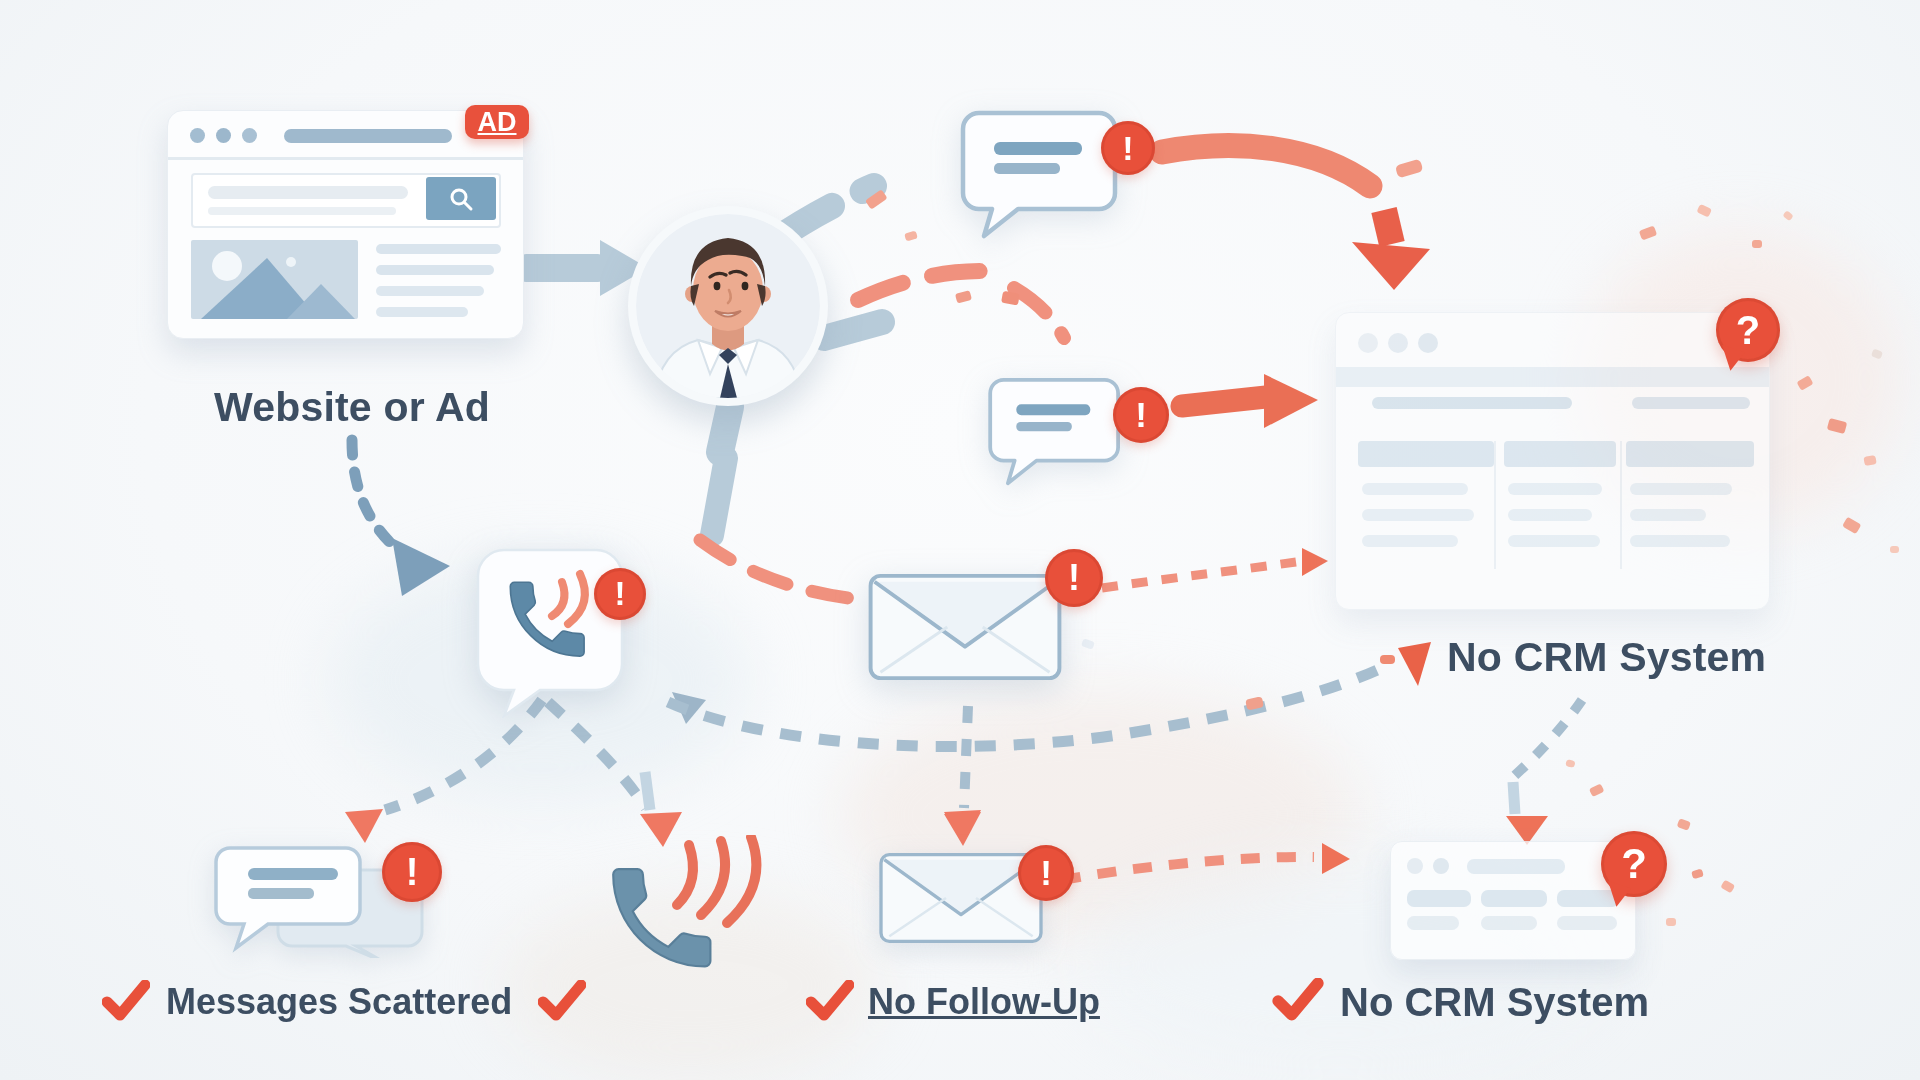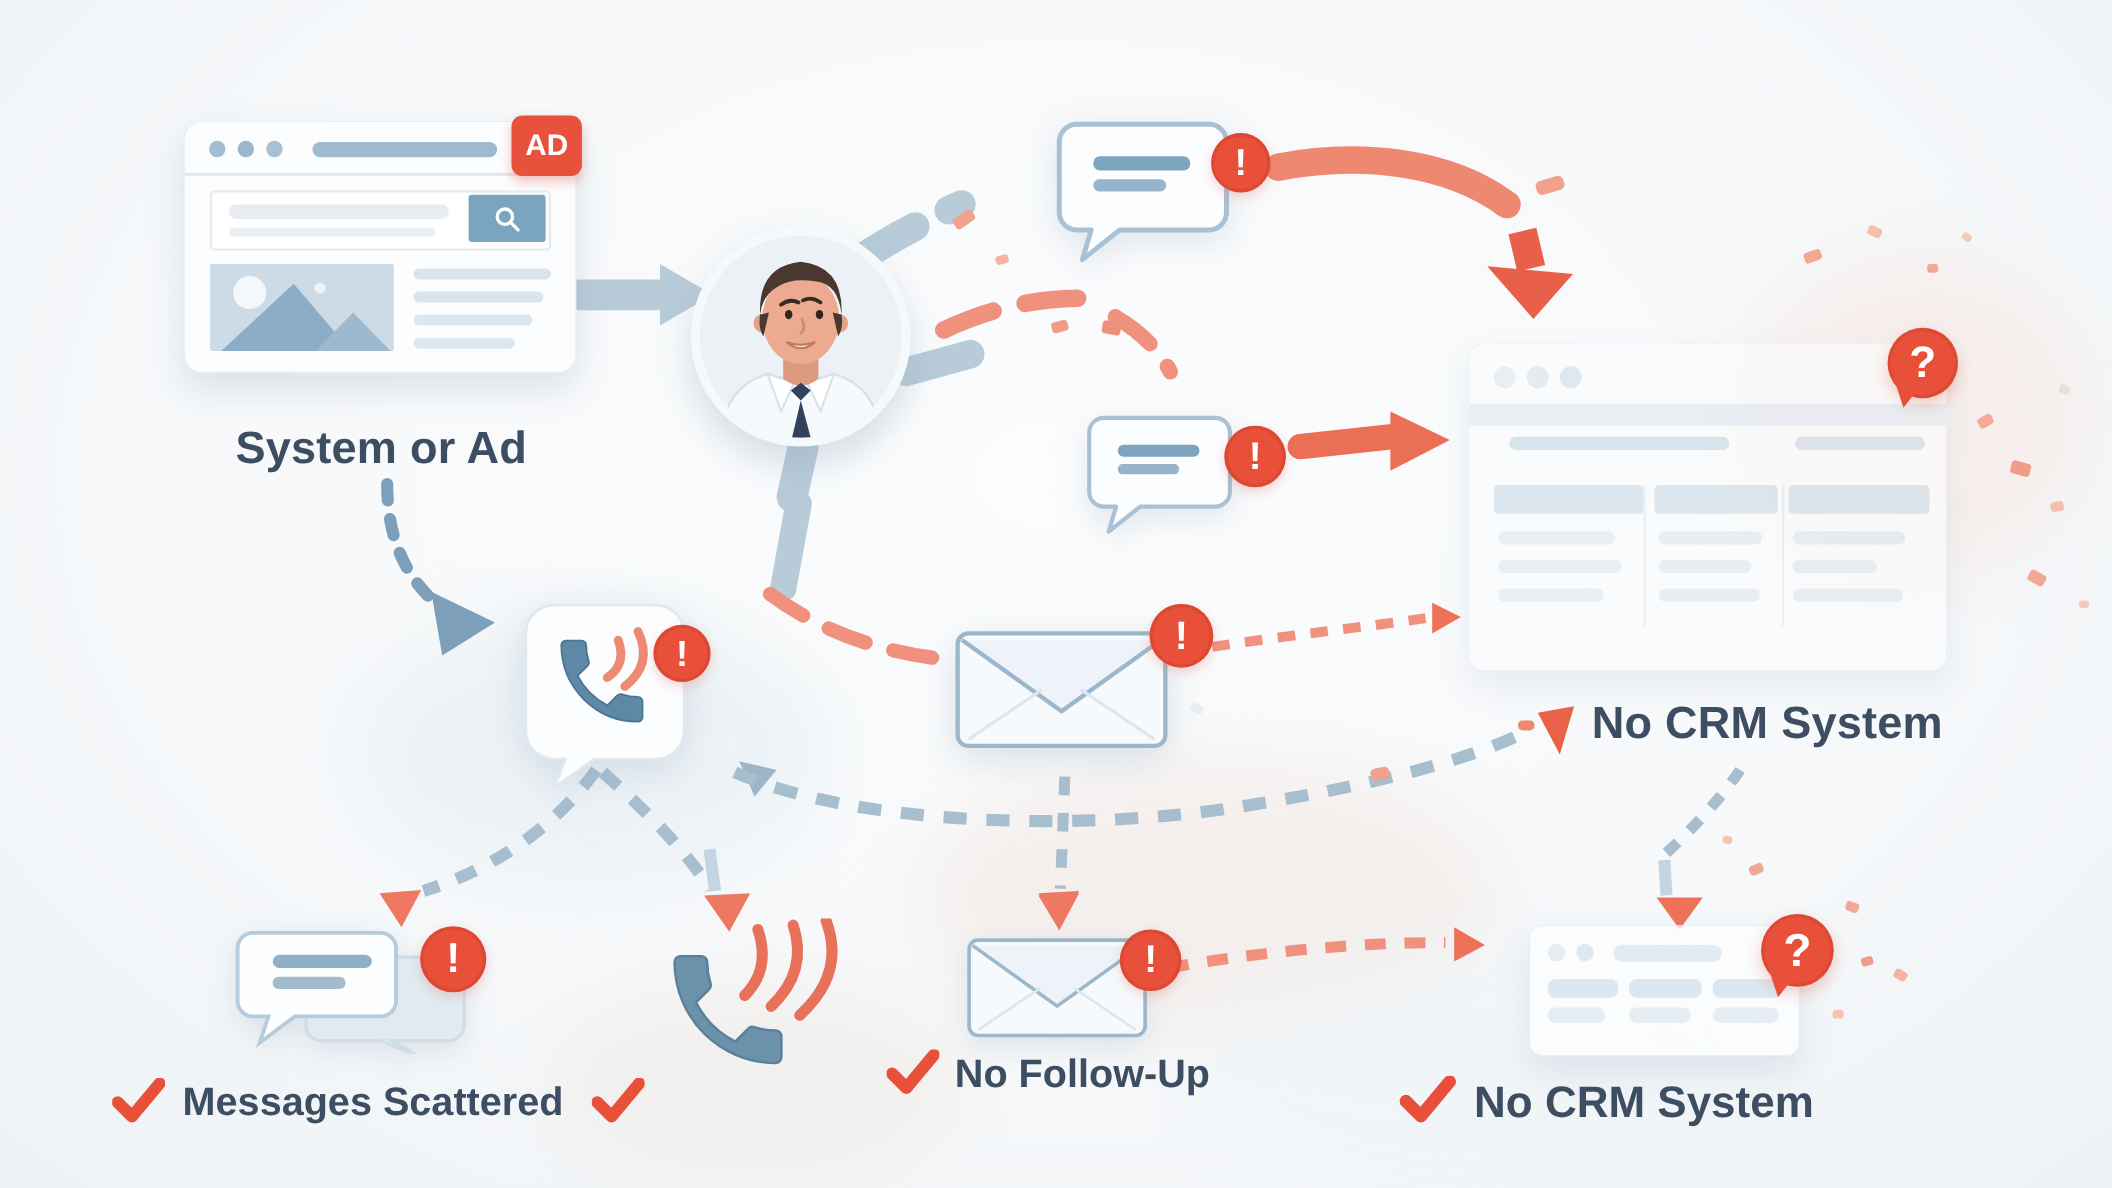--- a/index.html
+++ b/index.html
@@ -144,21 +144,21 @@
       <rect x="1082" y="640" width="12" height="8" rx="3" fill="#e8eef4" transform="rotate(20 1088 644)"></rect>
     </g>
   </svg>
 
   <div class="card" style="left:167px;top:110px;width:355px;height:227px;">
     <div class="dot" style="left:22px;top:17px;width:15px;height:15px;background:#a3bdd1;"></div>
     <div class="dot" style="left:48px;top:17px;width:15px;height:15px;background:#9cb7cc;"></div>
     <div class="dot" style="left:74px;top:17px;width:15px;height:15px;background:#a8c0d3;"></div>
     <div class="bar" style="left:116px;top:18px;width:168px;height:14px;background:#9fb9cd;"></div>
     <div class="abs" style="left:0;top:46px;width:100%;height:3px;background:#e2eaf0;"></div>
-    <div class="badge-ad" style="left:297px;top:-6px;width:64px;height:55px;">AD</div>
+    <div class="badge-ad" style="left:297px;top:-6px;width:64px;height:34px;text-decoration:underline;">AD</div>
 
     <div class="abs" style="left:23px;top:62px;width:306px;height:51px;border:2px solid #e4ebf1;border-radius:4px;background:#fff;">
       <div class="bar" style="left:15px;top:11px;width:200px;height:13px;background:#e6ecf1;"></div>
       <div class="bar" style="left:15px;top:32px;width:188px;height:8px;background:#ebf0f4;"></div>
       <div class="abs" style="left:233px;top:2px;width:70px;height:43px;background:#7ba4c0;border-radius:3px;display:flex;align-items:center;justify-content:center;">
         <svg width="26" height="26" viewBox="0 0 26 26">
           <circle cx="11" cy="11" r="7" fill="none" stroke="#ffffff" stroke-width="3"></circle>
           <path d="M16.5,16.5 L23,23" stroke="#ffffff" stroke-width="3" stroke-linecap="round"></path>
         </svg>
       </div>
@@ -171,21 +171,21 @@
         <polygon points="10,79 76,18 128,79" fill="#8badc8"></polygon>
         <polygon points="96,79 130,44 164,79" fill="#9db9d0"></polygon>
       </svg>
     </div>
     <div class="bar" style="left:208px;top:133px;width:125px;height:10px;background:#d9e4ed;"></div>
     <div class="bar" style="left:208px;top:154px;width:118px;height:10px;background:#d9e4ed;"></div>
     <div class="bar" style="left:208px;top:175px;width:108px;height:10px;background:#dde7ef;"></div>
     <div class="bar" style="left:208px;top:196px;width:92px;height:10px;background:#dde7ef;"></div>
   </div>
 
-  <div class="caption" style="left:214px;top:384px;font-size:41px;">System or Ad</div>
+  <div class="caption" style="left:214px;top:384px;font-size:41px;">Website or Ad</div>
 
   <div class="abs" style="left:628px;top:206px;width:200px;height:200px;border-radius:50%;background:#f6f9fb;box-shadow:0 16px 32px rgba(145,165,185,.35);">
     <svg width="184" height="184" viewBox="0 0 184 184" style="position:absolute;left:8px;top:8px;">
       <defs>
           <clipPath id="avclip">
             <circle cx="92" cy="92" r="92"></circle>
           </clipPath>
         </defs>
       <g clip-path="url(#avclip)">
         <circle cx="92" cy="92" r="92" fill="#ecf1f6"></circle>
@@ -311,21 +311,21 @@
   </div>
 
   <div class="label-row" style="left:538px;top:978px;">
     <svg width="48" height="42" viewBox="0 0 48 42" style="margin-right:14px;margin-top:2px;">
       <path d="M5,22 L18,35 L43,5" fill="none" stroke="#e8503a" stroke-width="11" stroke-linecap="round" stroke-linejoin="round"></path>
     </svg>
     <div>
     </div>
   </div>
 
-  <div class="label-row" style="left:806px;top:952px;">
+  <div class="label-row" style="left:806px;top:978px;text-decoration:underline;">
     <svg width="48" height="42" viewBox="0 0 48 42" style="margin-right:14px;margin-top:2px;">
       <path d="M5,22 L18,35 L43,5" fill="none" stroke="#e8503a" stroke-width="11" stroke-linecap="round" stroke-linejoin="round"></path>
     </svg>
     <div class="bigtext">No Follow-Up</div>
   </div>
 
   <div class="label-row" style="left:1272px;top:976px;">
     <svg width="52" height="44" viewBox="0 0 48 42" style="margin-right:16px;margin-top:2px;">
       <path d="M5,22 L18,35 L43,5" fill="none" stroke="#e8503a" stroke-width="11" stroke-linecap="round" stroke-linejoin="round"></path>
     </svg>

